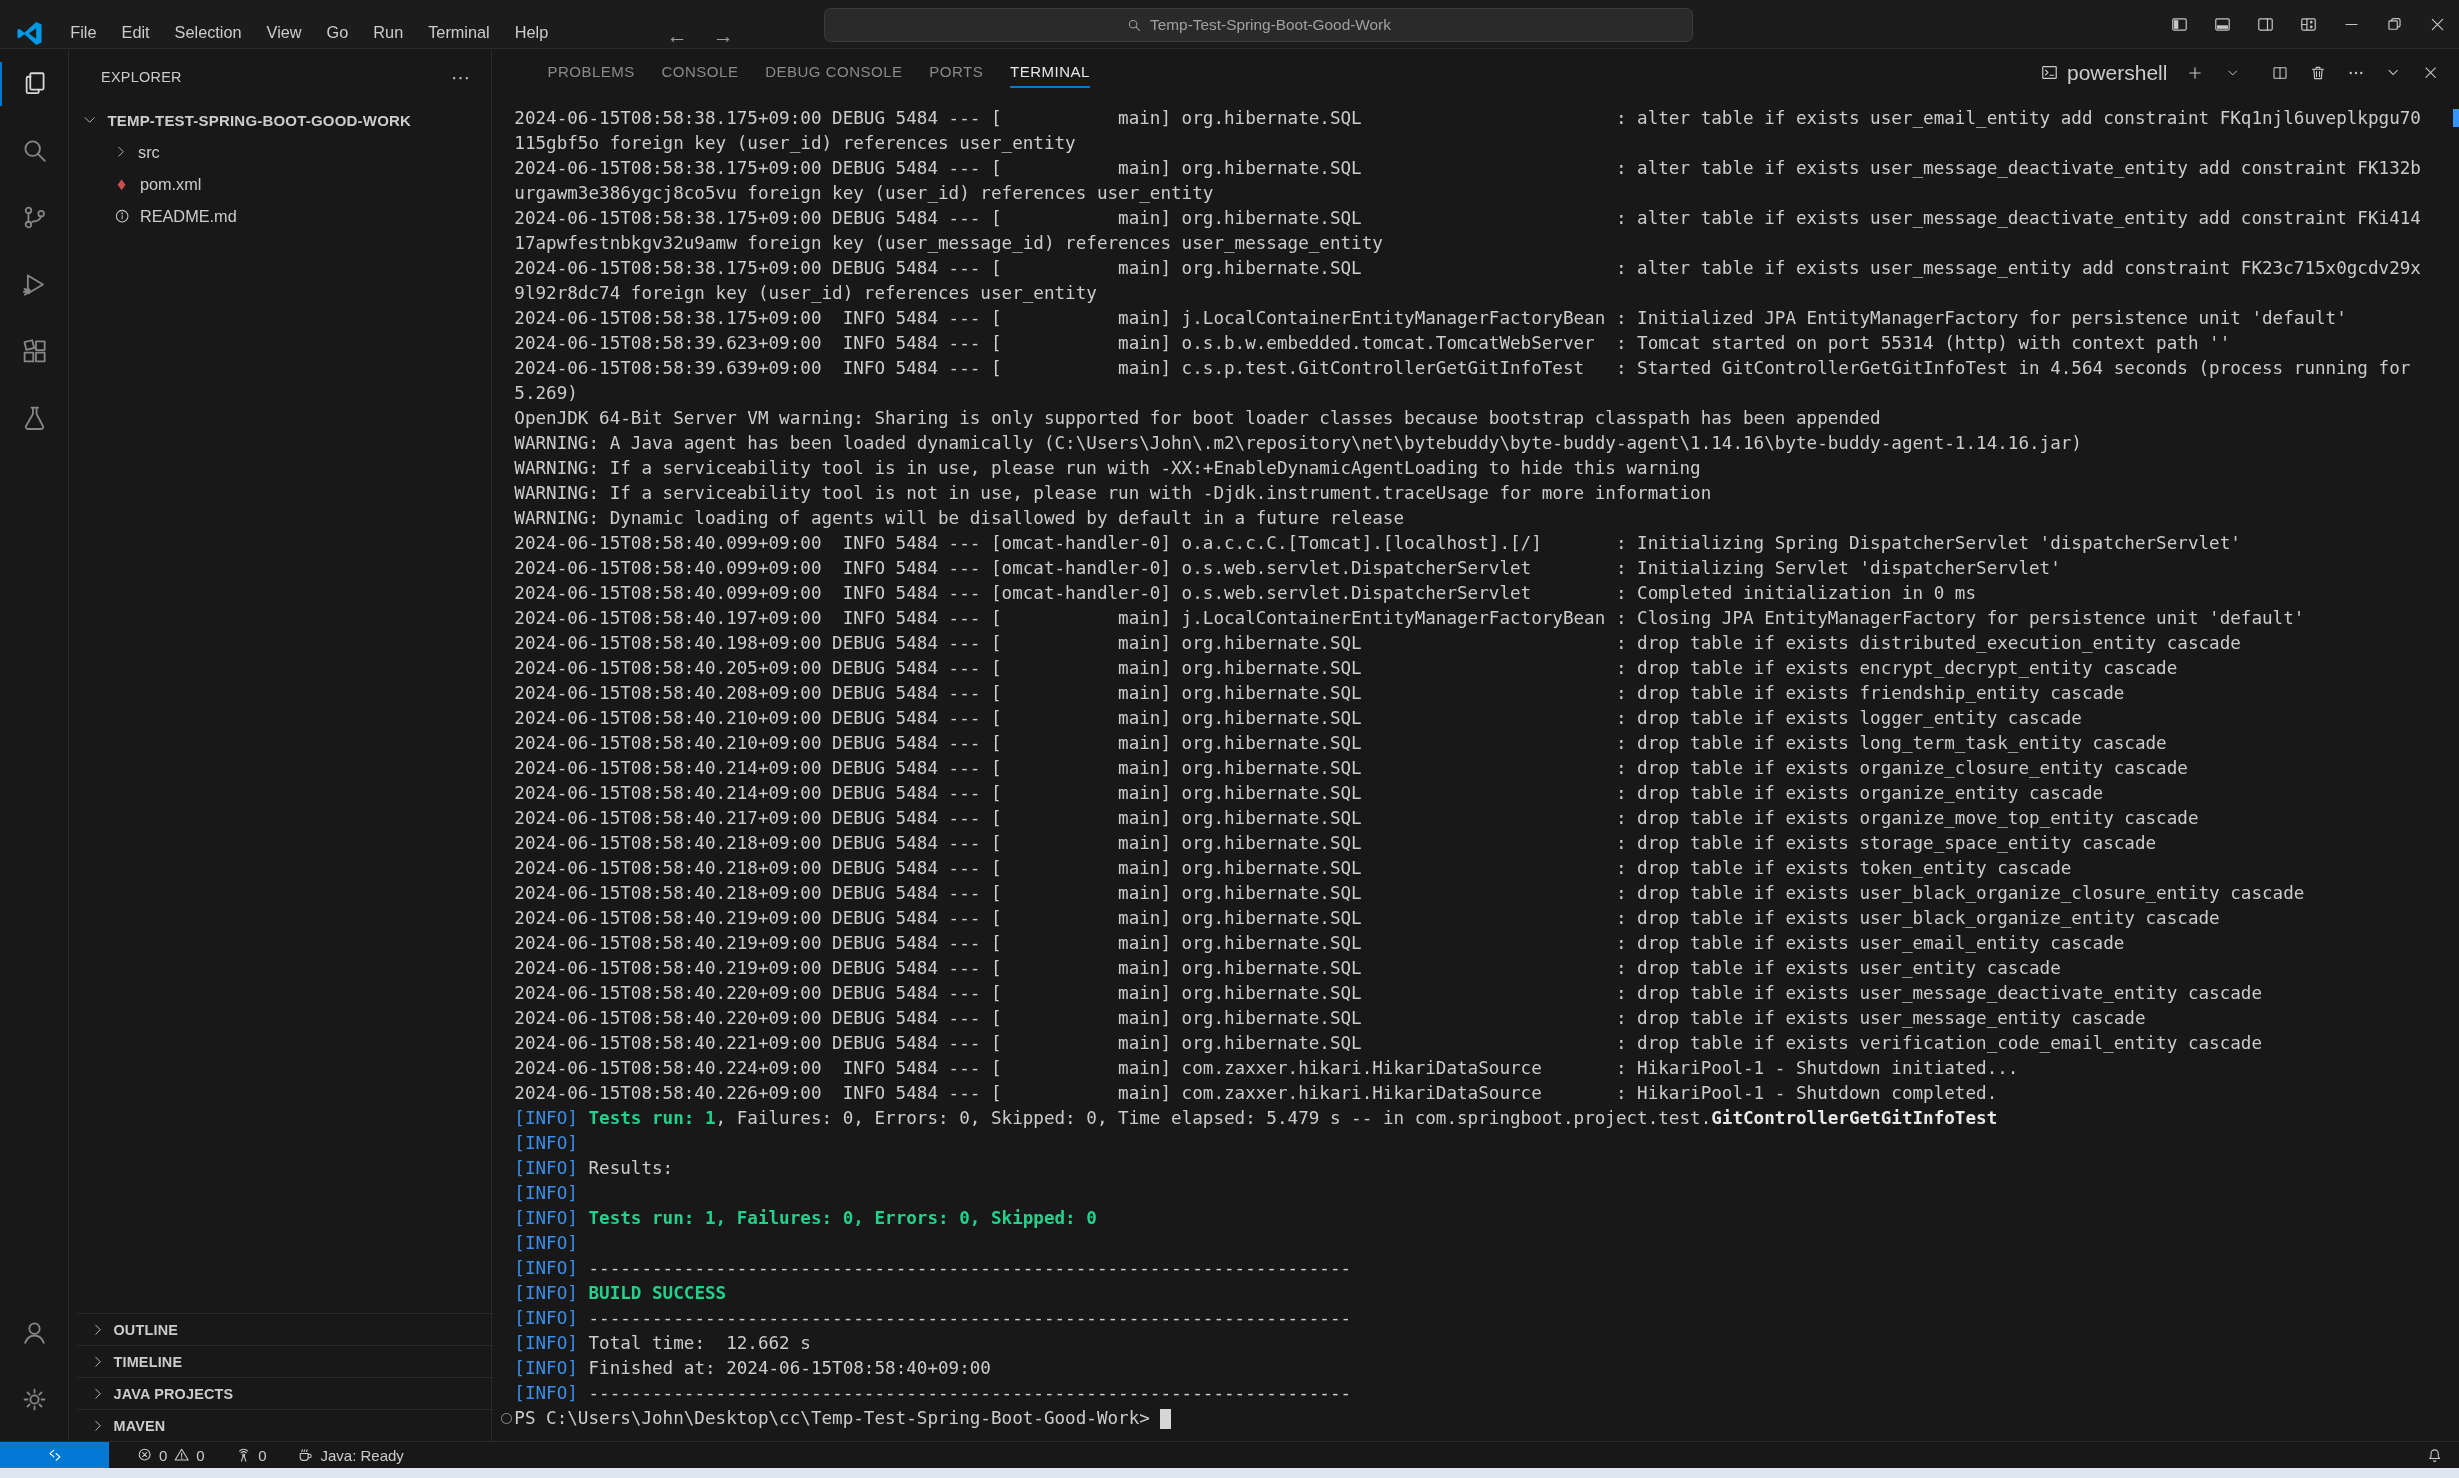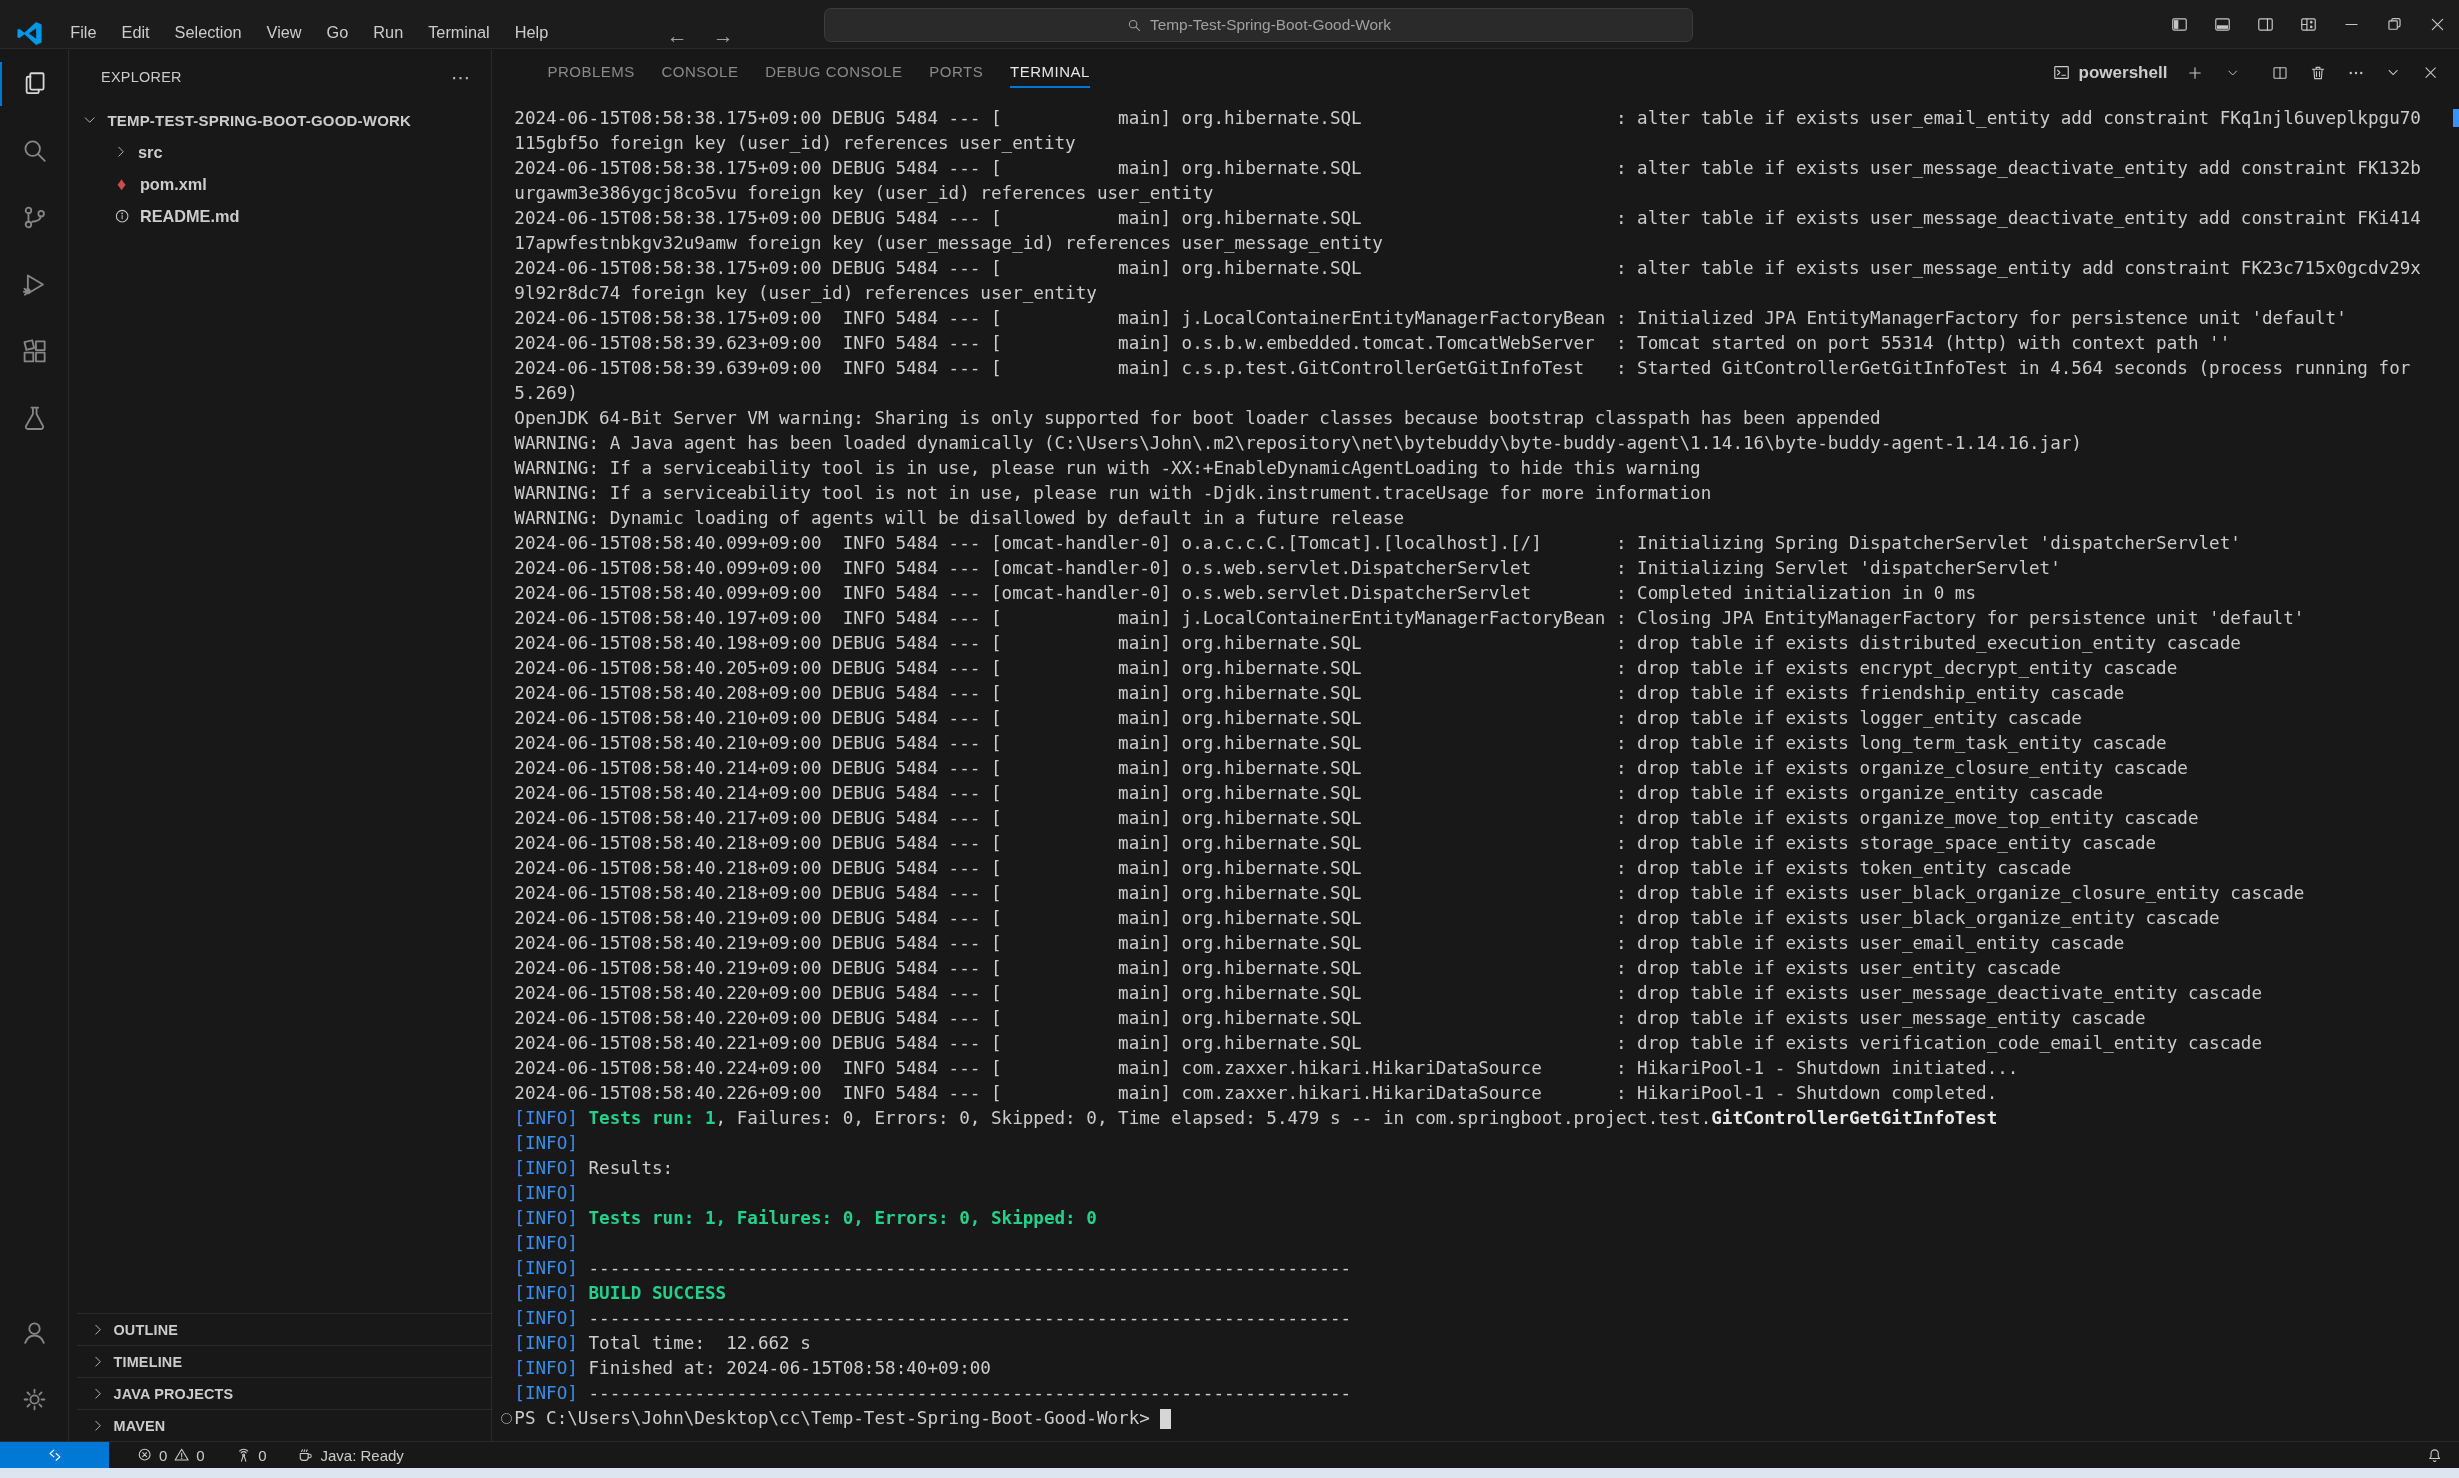--- a/index.html
+++ b/index.html
@@ -30,39 +30,39 @@
 
   
   #sidebar { position:absolute; left:69px; top:50px; width:423px; height:1391px; background:#181818;
     border-right:1px solid #2b2b2b; }
   #sidebar-header { height:54px; display:flex; align-items:center; justify-content:space-between; padding:0 19px 0 32px; }
   #sidebar-title { font-size:14.4px; color:#cccccc; letter-spacing:0.3px; }
   #sidebar-more { color:#b8b8b8; font-size:19px; letter-spacing:1.9px; }
   .tree-row { height:32px; display:flex; align-items:center; font-size:16.3px; color:#cccccc; }
   .tree-row .chev { width:15.4px; height:15.4px; color:#b8b8b8; margin-right:9.6px; }
   #project-row { padding-left:13.4px; font-weight:bold; font-size:15px; letter-spacing:0.2px; }
-  .file-row { padding-left:44px;font-weight:bold; }
+  .file-row { padding-left:44px; }
   .file-icon { width:17.3px; margin-right:9.6px; display:flex; justify-content:center; }
   .maven-glyph { color:#c94f4f; font-size:18px; line-height:1; }
   .info-glyph { width:16.3px; height:16.3px; color:#c5c5c5; }
   #sidebar-sections { position:absolute; left:8px; bottom:0; width:423px; }
   .section-row { height:32px; border-top:1px solid #2b2b2b; display:flex; align-items:center; padding-left:13.4px;
     font-weight:bold; font-size:14.4px; color:#cccccc; letter-spacing:0.2px; }
   .section-row .chev { width:15.4px; height:15.4px; color:#b8b8b8; margin-right:7.7px; }
 
   
   #panel { position:absolute; left:493px; top:50px; width:1967px; height:1391px; background:#181818; }
   #panel-header { height:45px; display:flex; align-items:center;padding-left:20px; }
   #panel-tabs { display:flex; margin-left:21px; gap:0; }
   .panel-tab { font-size:15px; letter-spacing:0.5px; color:#8a8a8a; padding:9.6px 13.4px 11.5px 13.4px; position:relative; }
   .panel-tab.active { color:#e7e7e7; }
   .panel-tab.active::after { content:''; position:absolute; left:13.4px; right:13.4px; bottom:3.8px; height:1.9px; background:#0078d4; }
   #panel-actions { position:absolute; right:13.4px; top:0; height:45px; display:flex; align-items:center; gap:6.7px; color:#c5c5c5; }
   .pa-icon { width:31px; height:31px; display:flex; align-items:center; justify-content:center; border-radius:4.8px; }
-  #shell-chip { display:flex; align-items:center; gap:7.7px; font-size:17px; color:#cccccc; margin-right:5.8px;font-weight:bold; }
+  #shell-chip { display:flex; align-items:center; gap:7.7px; font-size:21px; color:#cccccc; margin-right:5.8px; }
   .gap-l { margin-left:9.6px; }
 
   #terminal { position:absolute; left:4px; top:45px; width:1967px; height:1346px; padding:10.6px 0 0 17.3px;
     font-family:"DejaVu Sans Mono", monospace; font-size:17.6px; line-height:25px; color:#cccccc;
     white-space:pre; overflow:hidden; }
   .t-line { position:relative; white-space:pre; }
   .t-blue { color:#3b8eea; }
   .t-green { color:#23d18b; font-weight:bold; }
   .t-boldw { color:#e8e8e8; font-weight:bold; }
   .t-cursor { display:inline-block; width:10.6px; height:20px; background:#d6d6d6; vertical-align:-3.8px; }

